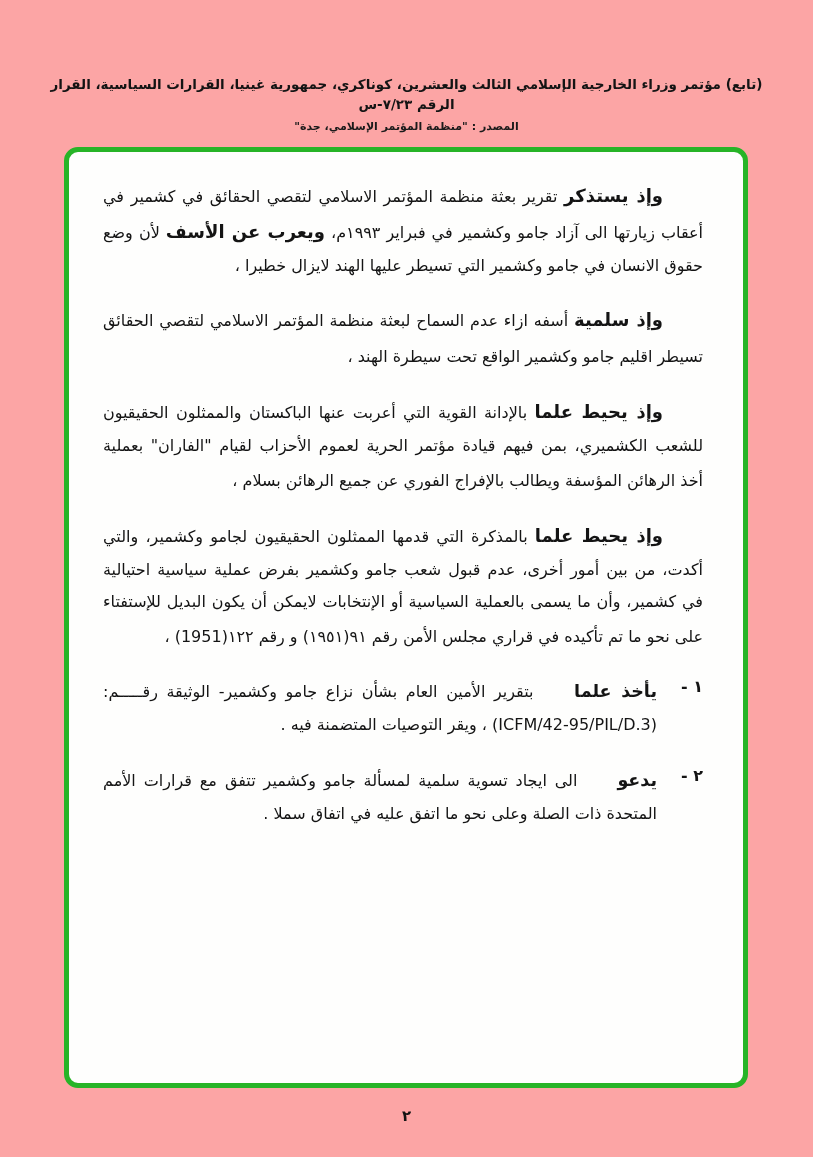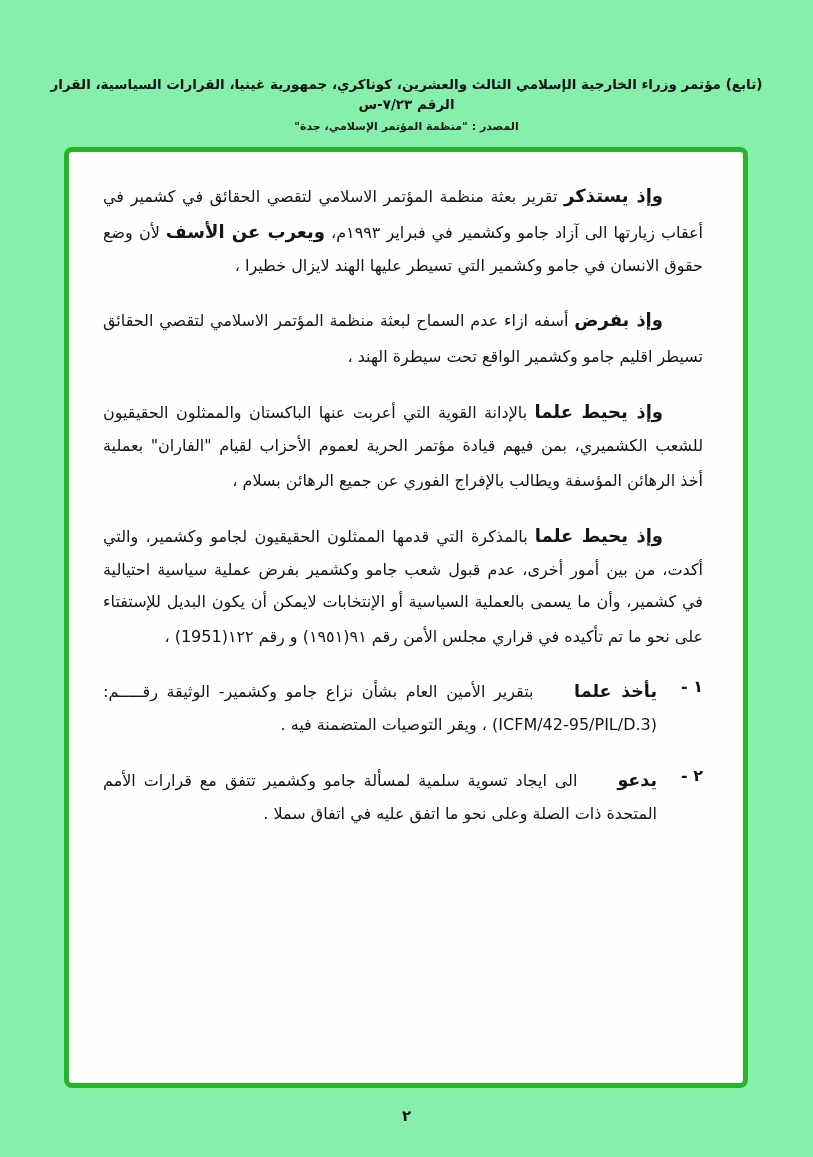--- a/index.html
+++ b/index.html
@@ -11,21 +11,21 @@
     width: 813px;
     height: 1157px;
     position: relative;
     font-family: "DejaVu Sans", sans-serif;
     color: #141414;
     overflow: hidden;
   }
   .page {
     position: absolute;
     inset: 0;
-    background: #86efac;
+    background: #fca5a5;
     text-decoration: underline;
   }
   .doc-header {
     position: absolute;
     top: 74px;
     left: 40px;
     right: 40px;
     direction: rtl;
     text-align: center;
   }
@@ -42,21 +42,21 @@
     color: #1a1a1a;
   }
   .content-box {
     position: absolute;
     left: 64px;
     top: 147px;
     width: 684px;
     height: 941px;
     box-sizing: border-box;
     border: 5px solid #27b427;
-    border-radius: 8px;
+    border-radius: 14px;
     padding: 26px 40px 20px 34px;
     direction: rtl;
     text-align: justify;
     overflow: hidden;
     background: #fefefd;
   }
   .para {
     margin: 0 0 20px 0;
     font-size: 16px;
     line-height: 2.0;
@@ -114,21 +114,21 @@
   </div>
 
   <div class="content-box">
 
     <p class="para">
       <span class="lead">وإذ يستذكر</span><span> تقرير بعثة منظمة المؤتمر الاسلامي لتقصي الحقائق في كشمير في أعقاب زيارتها الى آزاد جامو وكشمير في فبراير ١٩٩٣م، </span><span class="midbold">ويعرب عن الأسف</span><span> لأن وضع حقوق الانسان في جامو وكشمير التي تسيطر عليها الهند لايزال خطيرا ،</span>
     </p>
 
 
     <p class="para">
-      <span class="lead">وإذ بفرض</span><span> أسفه ازاء عدم السماح لبعثة منظمة المؤتمر الاسلامي لتقصي الحقائق  تسيطر اقليم جامو وكشمير الواقع تحت سيطرة الهند ،</span><span class="midbold"></span><span></span>
+      <span class="lead">وإذ سلمية</span><span> أسفه ازاء عدم السماح لبعثة منظمة المؤتمر الاسلامي لتقصي الحقائق  تسيطر اقليم جامو وكشمير الواقع تحت سيطرة الهند ،</span><span class="midbold"></span><span></span>
     </p>
 
 
     <p class="para">
       <span class="lead">وإذ يحيط علما</span><span> بالإدانة القوية التي أعربت عنها الباكستان والممثلون الحقيقيون للشعب الكشميري، بمن فيهم قيادة مؤتمر الحرية لعموم الأحزاب لقيام "الفاران" بعملية أخذ الرهائن المؤسفة ويطالب بالإفراج الفوري عن جميع الرهائن بسلام ،</span><span class="midbold"></span><span></span>
     </p>
 
     <p class="para">
       <span class="lead">وإذ يحيط علما</span><span> بالمذكرة التي قدمها الممثلون الحقيقيون لجامو وكشمير، والتي أكدت، من بين أمور أخرى، عدم قبول شعب جامو وكشمير بفرض عملية سياسية احتيالية في كشمير، وأن ما يسمى بالعملية السياسية أو الإنتخابات لايمكن أن يكون البديل للإستفتاء على نحو ما تم تأكيده في قراري مجلس الأمن رقم ٩١(١٩٥١) و رقم ١٢٢(1951) ،</span><span class="midbold"></span><span></span>
     </p>

